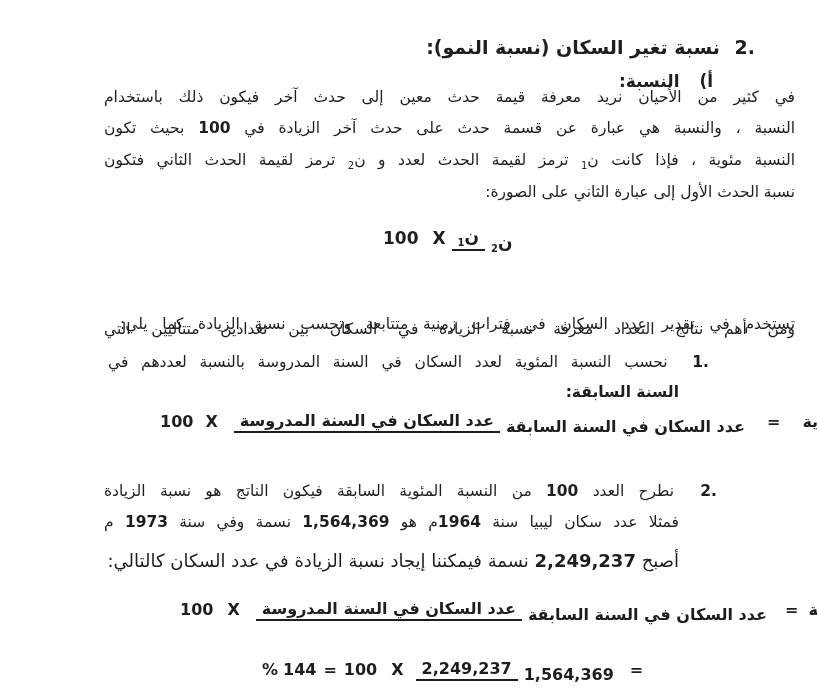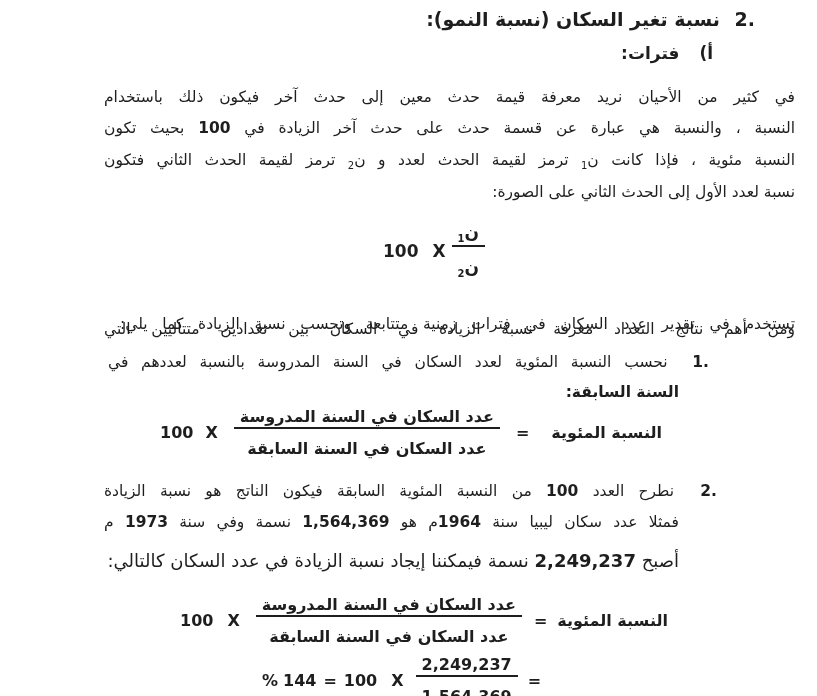--- a/index.html
+++ b/index.html
@@ -1,62 +1,62 @@
 <!DOCTYPE html>
 <html><head>
 <meta charset="utf-8">
 <style>
   html, body { margin:0; padding:0; }
   body {
     width:817px; height:696px; overflow:hidden; background:#ffffff;
     color:#1e1e1e; font-family:"DejaVu Sans", sans-serif; position:relative;
   }
   .abs { position:absolute; white-space:nowrap; direction:rtl; unicode-bidi:plaintext; }
-  .bold { font-weight:bold; }
+  .bold { font-weight:bold;margin-top:28px; }
   .h1 { font-size:19px; top:8px; right:62px; }
   .h1 .num { direction:ltr; unicode-bidi:isolate; margin-left:8px; }
   .h2 { font-size:17px; top:43px; right:104px; }
   .h2 .mark { margin-left:14px; }
   .line { font-size:15.5px; right:22px; left:104px; text-align:justify; text-align-last:justify; }
   .line.last { text-align-last:right; }
   .num { font-weight:bold; direction:ltr; unicode-bidi:isolate; }
   .formula { position:absolute; direction:ltr; display:flex; align-items:center; font-size:17px; white-space:nowrap; }
-  .frac { display:inline-flex; flex-direction:column; align-items:center; margin:0 6px; }
+  .frac { display:inline-flex; flex-direction:row; align-items:center; margin:0 6px; }
   .frac .top { border-bottom:2px solid #1e1e1e; padding:0 6px 1px 6px; direction:rtl; }
   .frac .bot { padding:10px 6px 0 6px; direction:rtl; }
   .f-bold { font-weight:bold; }
   .gap { display:inline-block; }
   .item-num { font-weight:bold; direction:ltr; unicode-bidi:isolate; margin-left:12px; }
   sub { font-size:10px; }
 </style>
 </head>
 <body>
 
 <div class="abs bold h1">
   <span class="num">2.</span>
   <span>نسبة تغير السكان (نسبة النمو):</span>
 </div>
 
 <div class="abs bold h2">
   <span class="mark">أ)</span>
-  <span>فترات:</span>
+  <span>النسبة:</span>
 </div>
 
 <div class="abs line" style="top:88px;">في كثير من الأحيان نريد معرفة قيمة حدث معين إلى حدث آخر فيكون ذلك باستخدام</div>
 <div class="abs line" style="top:119px;">
   <span>النسبة ، والنسبة هي عبارة عن قسمة حدث على حدث آخر الزيادة في</span>
   <span class="num">100</span>
   <span>بحيث تكون</span>
 </div>
 <div class="abs line" style="top:151px;">
   <span>النسبة مئوية ، فإذا كانت ن</span><sub>1</sub>
   <span>ترمز لقيمة الحدث لعدد و ن</span><sub>2</sub>
   <span>ترمز لقيمة الحدث الثاني فتكون</span>
 </div>
-<div class="abs line last" style="top:183px;">نسبة لعدد الأول إلى الحدث الثاني على الصورة:</div>
+<div class="abs line last" style="top:183px;">نسبة الحدث الأول إلى عبارة الثاني على الصورة:</div>
 
 <div class="formula f-bold" style="top:222px; left:383px;">
   <span>100</span>
   <span class="gap" style="width:14px;"></span>
   <span>X</span>
   <span class="frac">
     <span class="top"><span>ن</span><sub>1</sub></span>
     <span class="bot" style="border:none;"><span>ن</span><sub>2</sub></span>
   </span>
 </div>

